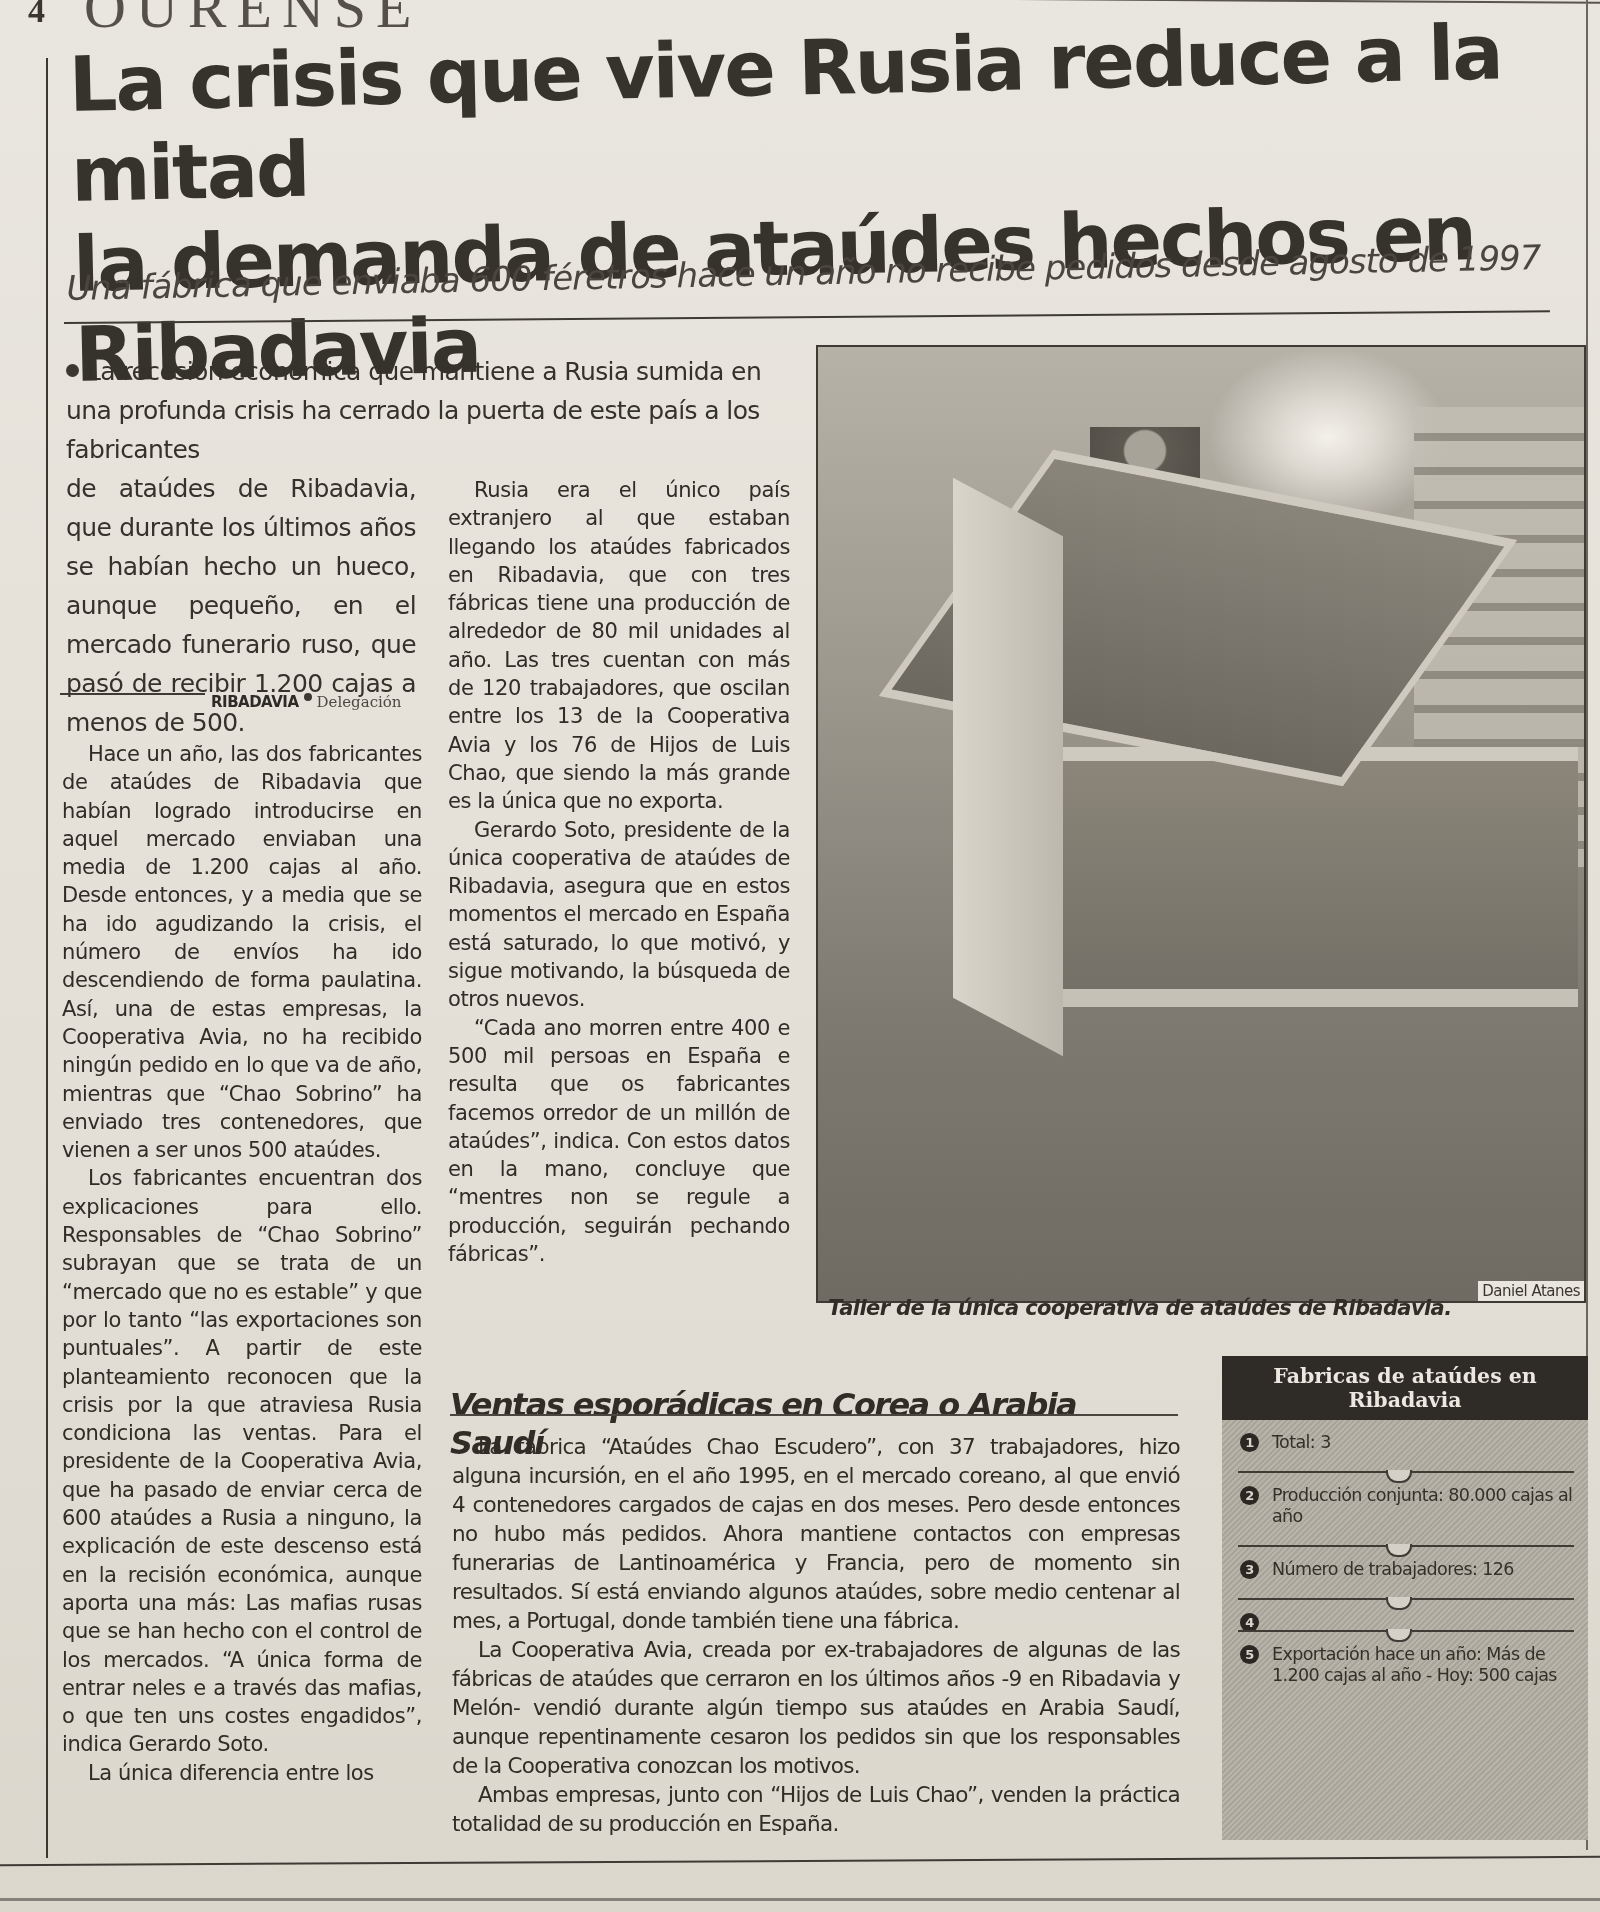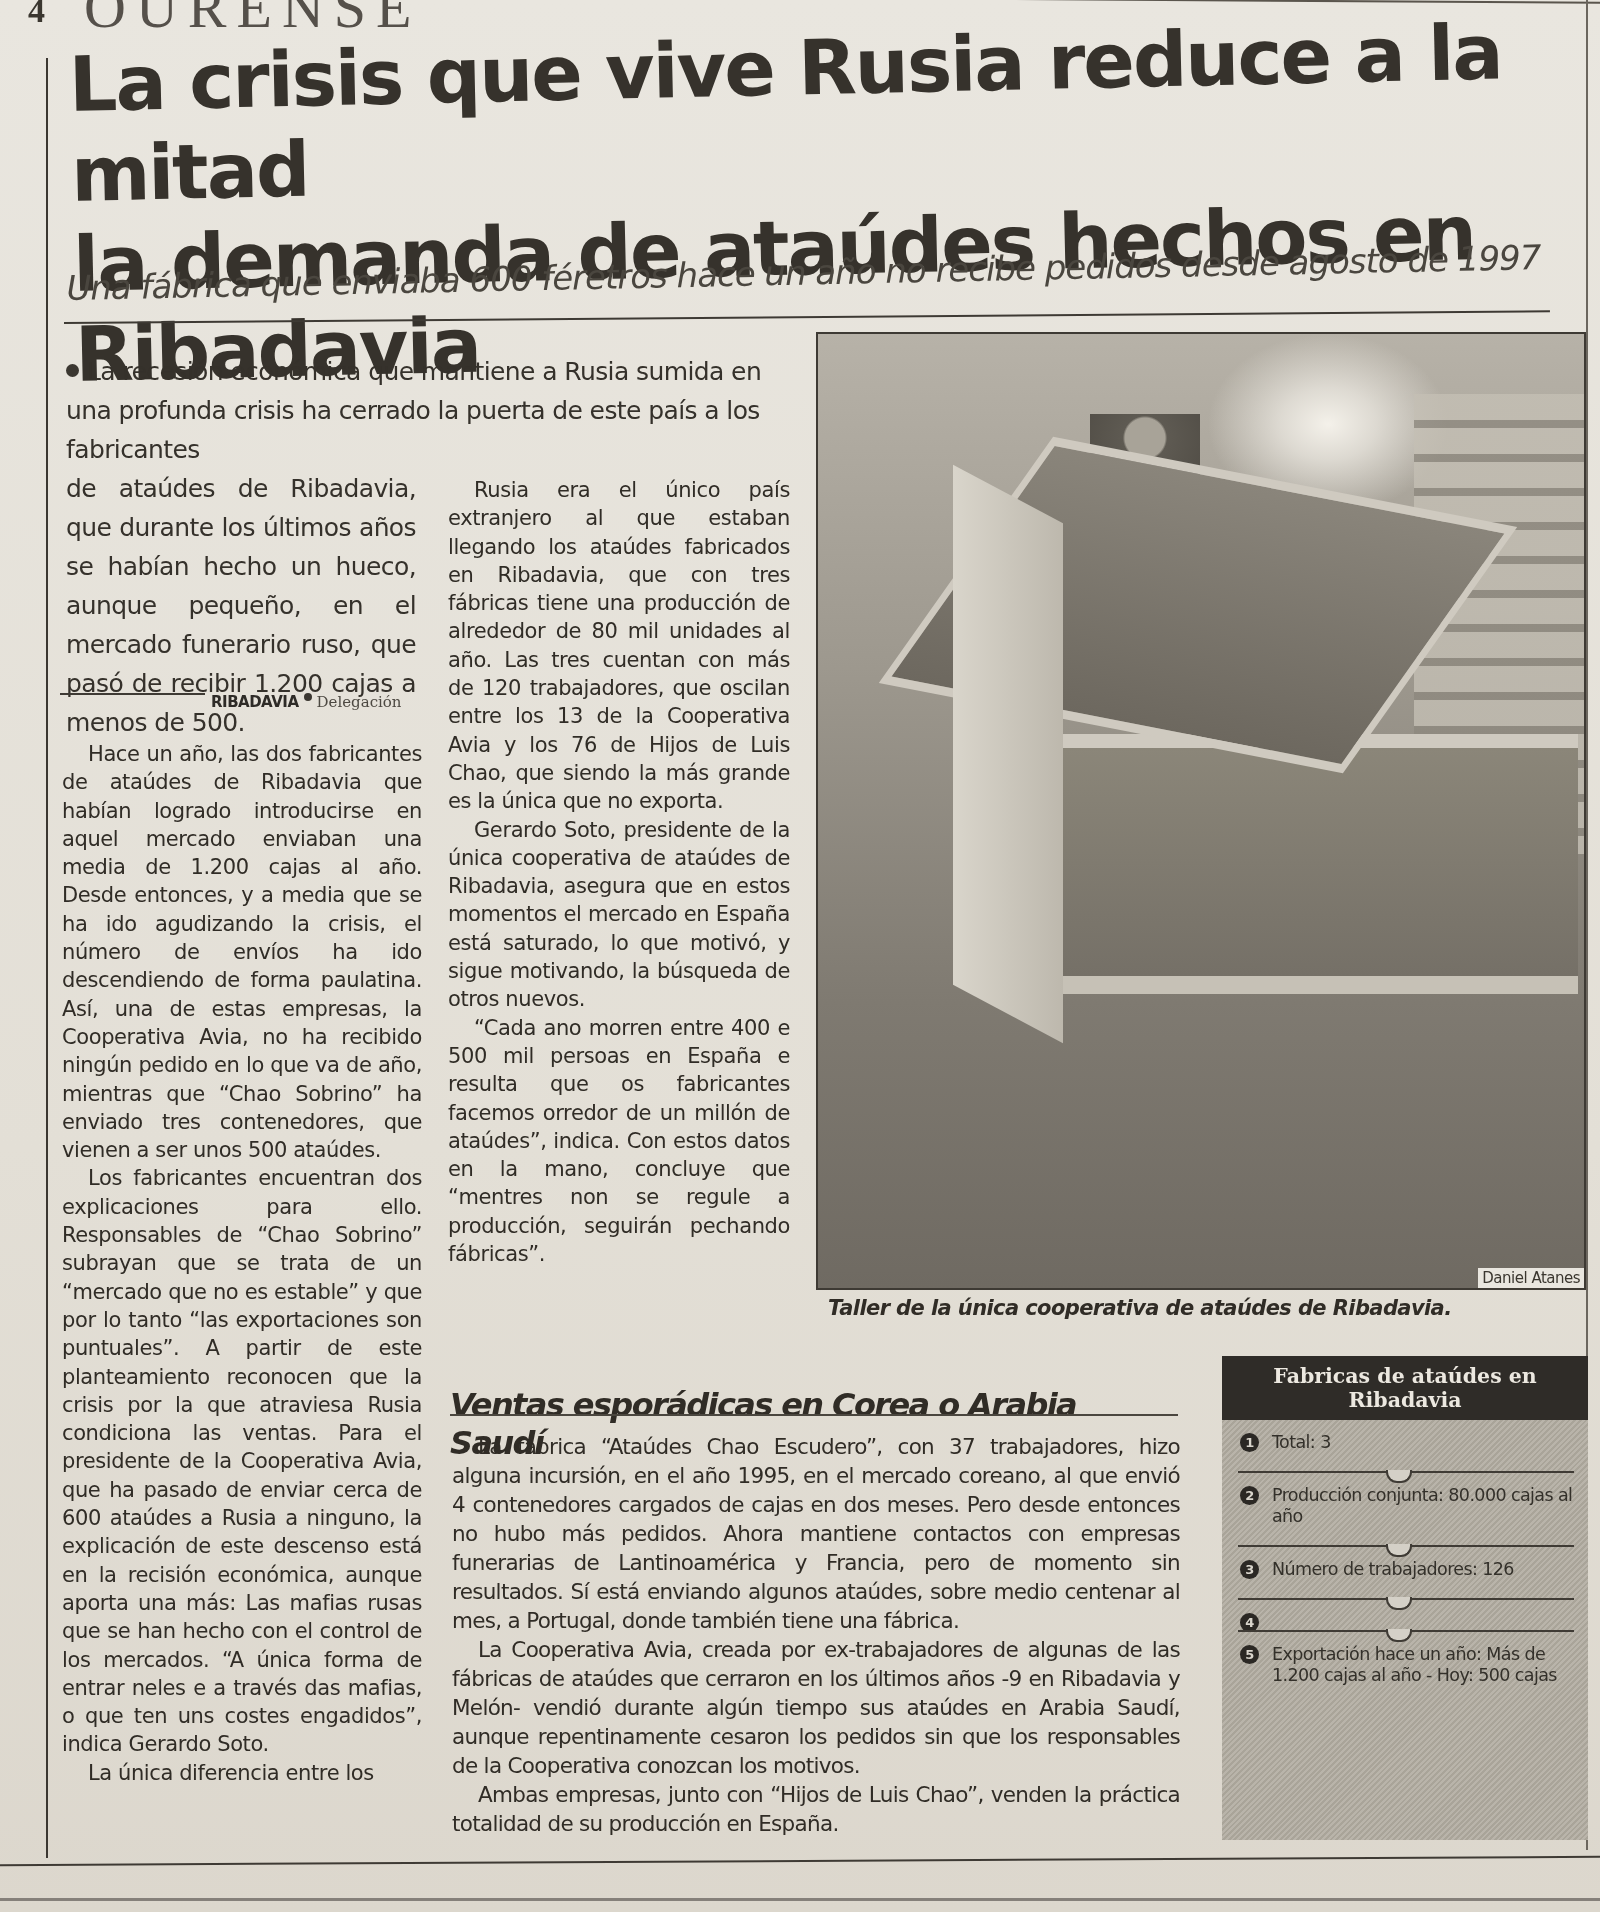--- a/index.html
+++ b/index.html
@@ -69,21 +69,21 @@
   .byline .agency { color:#4d4942; font-family: "DejaVu Serif", serif; font-size: 15px; }
   .col {
     position: absolute; font-family: "DejaVu Sans", sans-serif; font-size: 21px;
     line-height: 28.3px; color: #302c26; text-align: justify; letter-spacing: -0.4px;
   }
   .col p { text-indent: 26px; }
   .col p.noindent { text-indent: 0; }
   .col1 { left: 62px; top: 740px; width: 360px; }
   .col2 { left: 448px; top: 476px; width: 342px; }
   .photo {
-    position: absolute; left: 816px; top: 332px; width: 770px; height: 958px;
+    position: absolute; left: 816px; top: 345px; width: 770px; height: 958px;
     background:
       radial-gradient(ellipse 120px 90px at 510px 90px, #f4f1ea 0%, rgba(240,237,230,0.7) 40%, rgba(0,0,0,0) 100%),
       linear-gradient(180deg, #b7b2a8 0%, #9d988e 35%, #7f7a71 70%, #6f6a62 100%);
     border: 2px solid #3e3a34; overflow: hidden;
   }
   .photo .coffin-lid {
     position: absolute; left: 120px; top: 146px; width: 520px; height: 250px;
     background: linear-gradient(180deg, #8a857b, #6d685f);
     border: 8px solid #cfcac0; transform: skewX(-28deg) rotate(10deg);
   }

